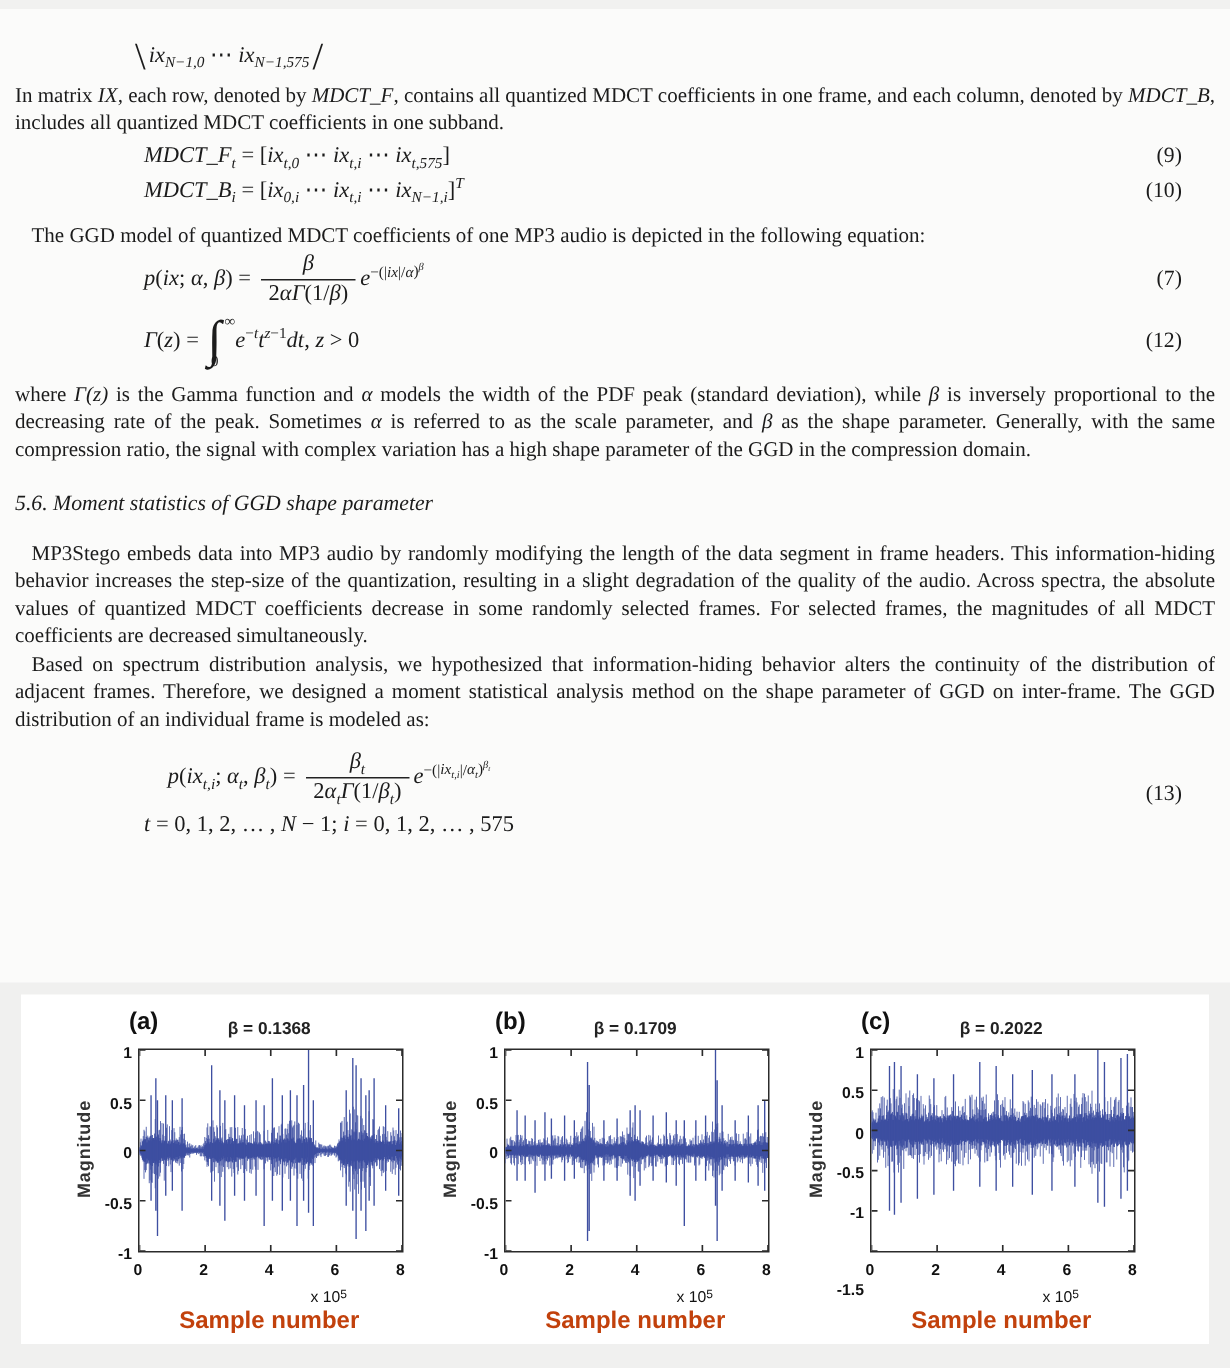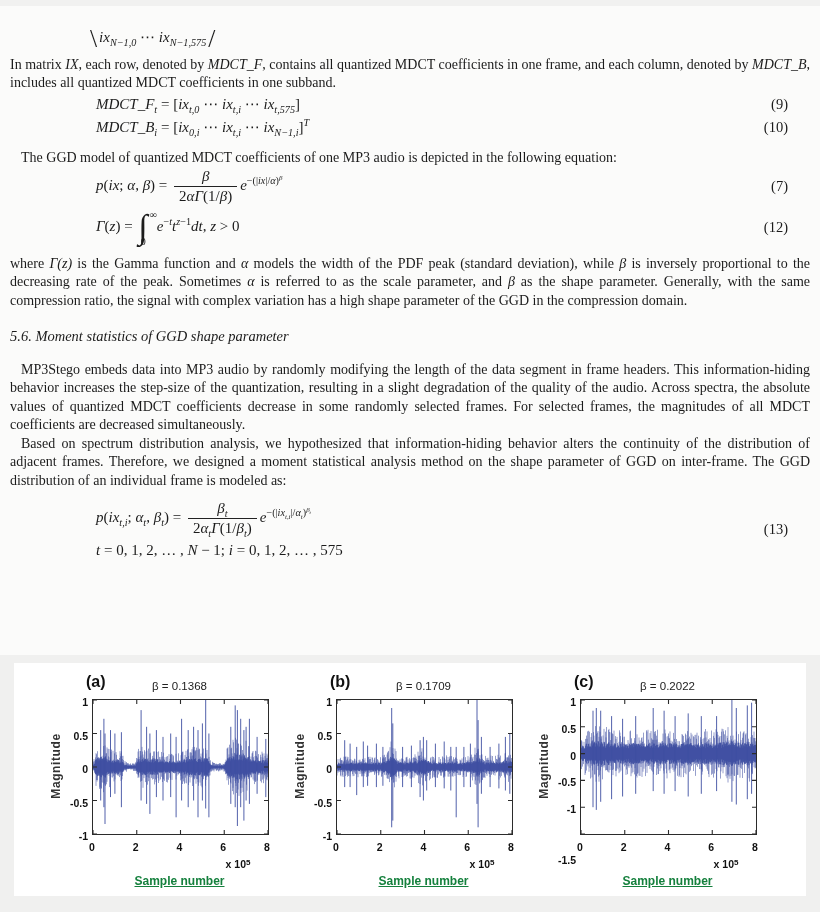--- a/index.html
+++ b/index.html
@@ -14,43 +14,43 @@
   .page{position:absolute;top:6px;left:0;width:820px;padding:0 10px;box-sizing:border-box;}
   p{margin:0;text-align:justify;}
   .indent{text-indent:11px;}
   .tk-i{font-style:italic;}
   .tk-p{font-size:1.7em;font-weight:300;vertical-align:-0.18em;line-height:0;padding:0 2px;}
   sub.m,.subm{font-size:0.68em;vertical-align:-0.38em;line-height:0;}
   sup.m,.supm{font-size:0.68em;vertical-align:0.55em;line-height:0;}
   .matrix-row{margin:22px 0 8px 78px;font-size:15px;}
   .eq-row{display:flex;align-items:center;margin-left:86px;font-size:15px;}
   .eq-num{margin-left:auto;padding-right:22px;font-size:14.5px;font-style:normal;}
-  .eq-col{display:flex;flex-direction:column;gap:3px;}
+  .eq-col{display:flex;flex-direction:column;gap:3px;align-items:center;}
   .fr{display:inline-flex;flex-direction:column;align-items:center;vertical-align:middle;margin:0 3px;line-height:1.25;}
   .fr>.n{padding:0 5px 0px;}
   .fr>.d{border-top:1.2px solid #222;padding:0px 5px 0;}
   .int-wrap{display:inline-flex;align-items:center;margin:0 2px;vertical-align:middle;}
   .int-sym{font-size:34px;line-height:0.9;font-weight:400;}
   .int-lims{display:inline-flex;flex-direction:column;justify-content:space-between;height:40px;font-size:10px;margin-left:0px;line-height:1;}
   .int-lims .hi{transform:translate(2px,2px);}
   .int-lims .lo{transform:translate(-7px,-1px);}
   .sec-head{margin-top:17px;font-style:italic;font-size:14.5px;}
   
   .fig-band{position:absolute;top:655px;left:0;width:820px;height:257px;background:#f0f0ef;}
   .fig-panel{position:absolute;top:8px;left:14px;right:14px;bottom:16px;background:#ffffff;}
   .subplot{position:absolute;top:10px;width:244px;height:220px;font-family:"Liberation Sans","DejaVu Sans",sans-serif;color:#111;}
   .sp-label{position:absolute;left:42px;top:0;font-weight:bold;font-size:16px;}
-  .sp-title{position:absolute;left:48px;top:4px;width:175px;text-align:center;font-size:11.5px;font-weight:normal;color:#222;}
+  .sp-title{position:absolute;left:48px;top:4px;width:175px;text-align:center;font-size:11.5px;font-weight:bold;color:#222;}
   .sp-axis{position:absolute;left:48px;top:26px;width:175px;height:134px;border:1.6px solid #2b2b2b;box-sizing:content-box;background:#fff;}
   .sp-axis svg{display:block;}
   .ytick{position:absolute;left:2px;width:42px;text-align:right;font-size:10.5px;font-weight:bold;}
   .xtick{position:absolute;width:26px;text-align:center;font-size:10.5px;font-weight:bold;top:165px;}
-  .xscale{position:absolute;left:163px;width:62px;text-align:center;top:181px;font-size:10.5px;font-weight:bold;}
+  .xscale{position:absolute;left:163px;width:62px;text-align:left;top:181px;font-size:10.5px;font-weight:normal;}
   .xscale sup{font-size:8px;vertical-align:3px;}
-  .sp-xlabel{position:absolute;left:48px;width:175px;top:199px;text-align:center;font-weight:bold;font-size:12px;color:#15803d;text-decoration:underline;}
+  .sp-xlabel{position:absolute;left:48px;width:175px;top:199px;text-align:center;font-weight:bold;font-size:16px;color:#c2410c;}
   .sp-ylabel{position:absolute;left:12px;top:93px;transform:translate(-50%,-50%) rotate(-90deg);white-space:nowrap;font-weight:bold;font-size:12px;letter-spacing:0.6px;color:#333;}
 </style>
 </head>
 <body>
 
 <div class="top-strip"></div>
 
 <div class="page">
 
   <div class="matrix-row"><span><span class="tk-p">\</span></span><span><span class="tk-i">ix</span><span class="subm"><span><span class="tk-i">N−1,0</span></span></span></span><span><span>   ⋯   </span></span><span><span class="tk-i">ix</span><span class="subm"><span><span class="tk-i">N−1,575</span></span></span></span><span><span class="tk-p">/</span></span></div>

